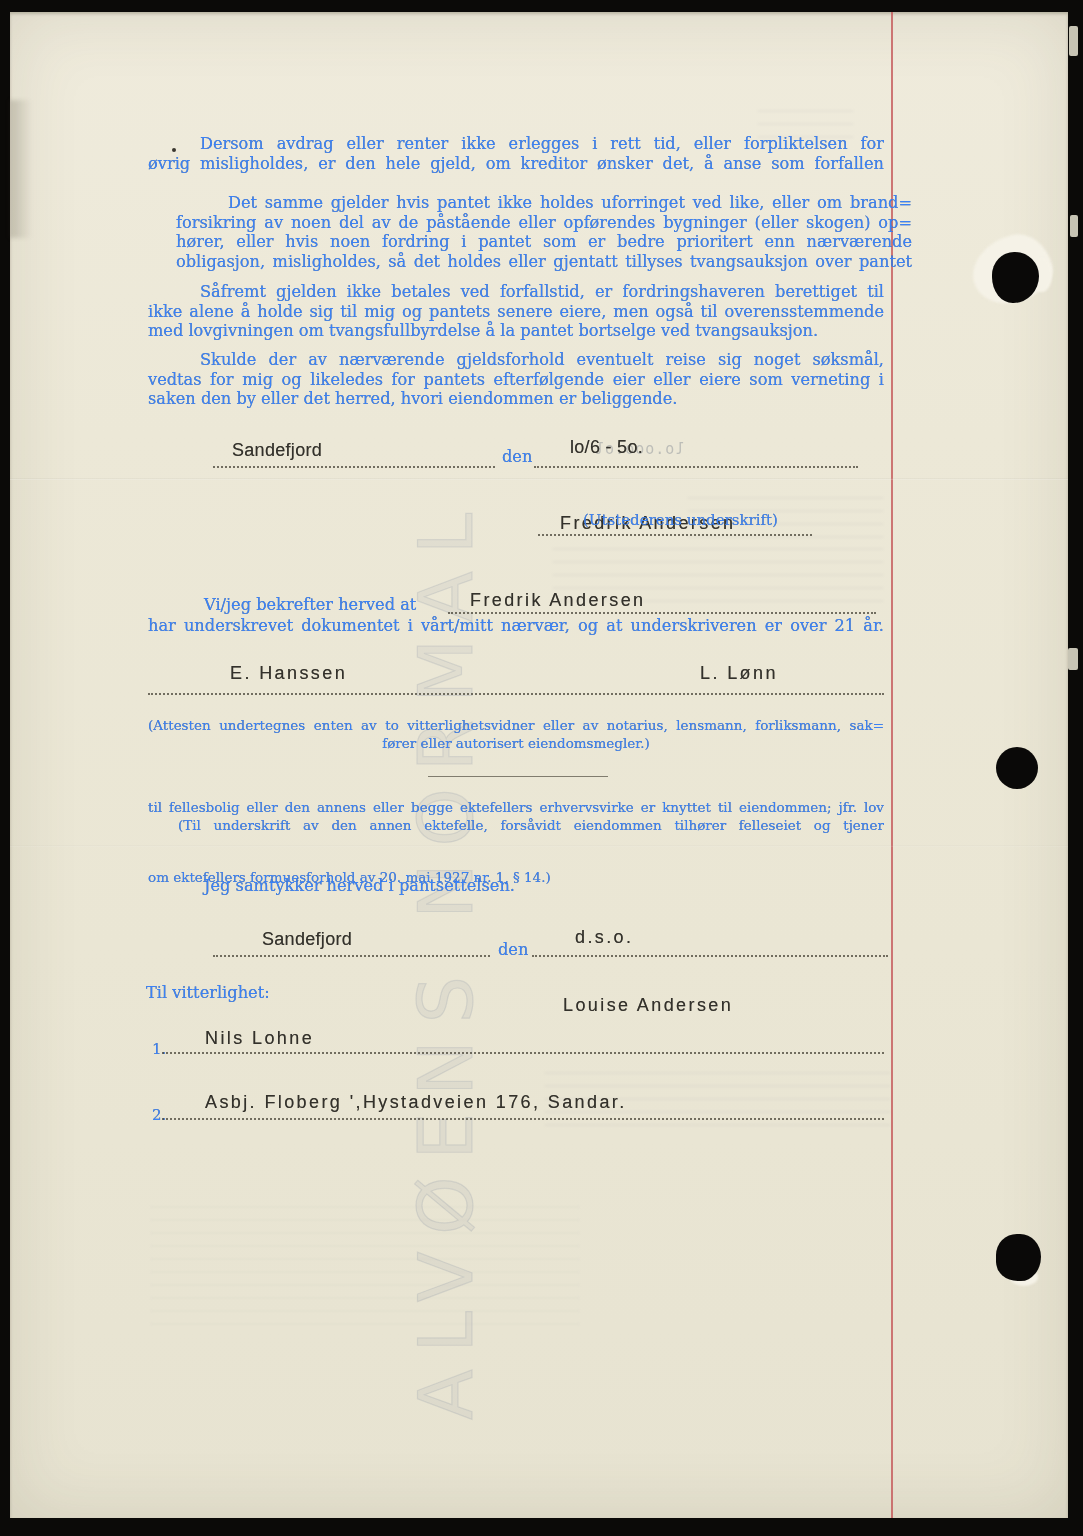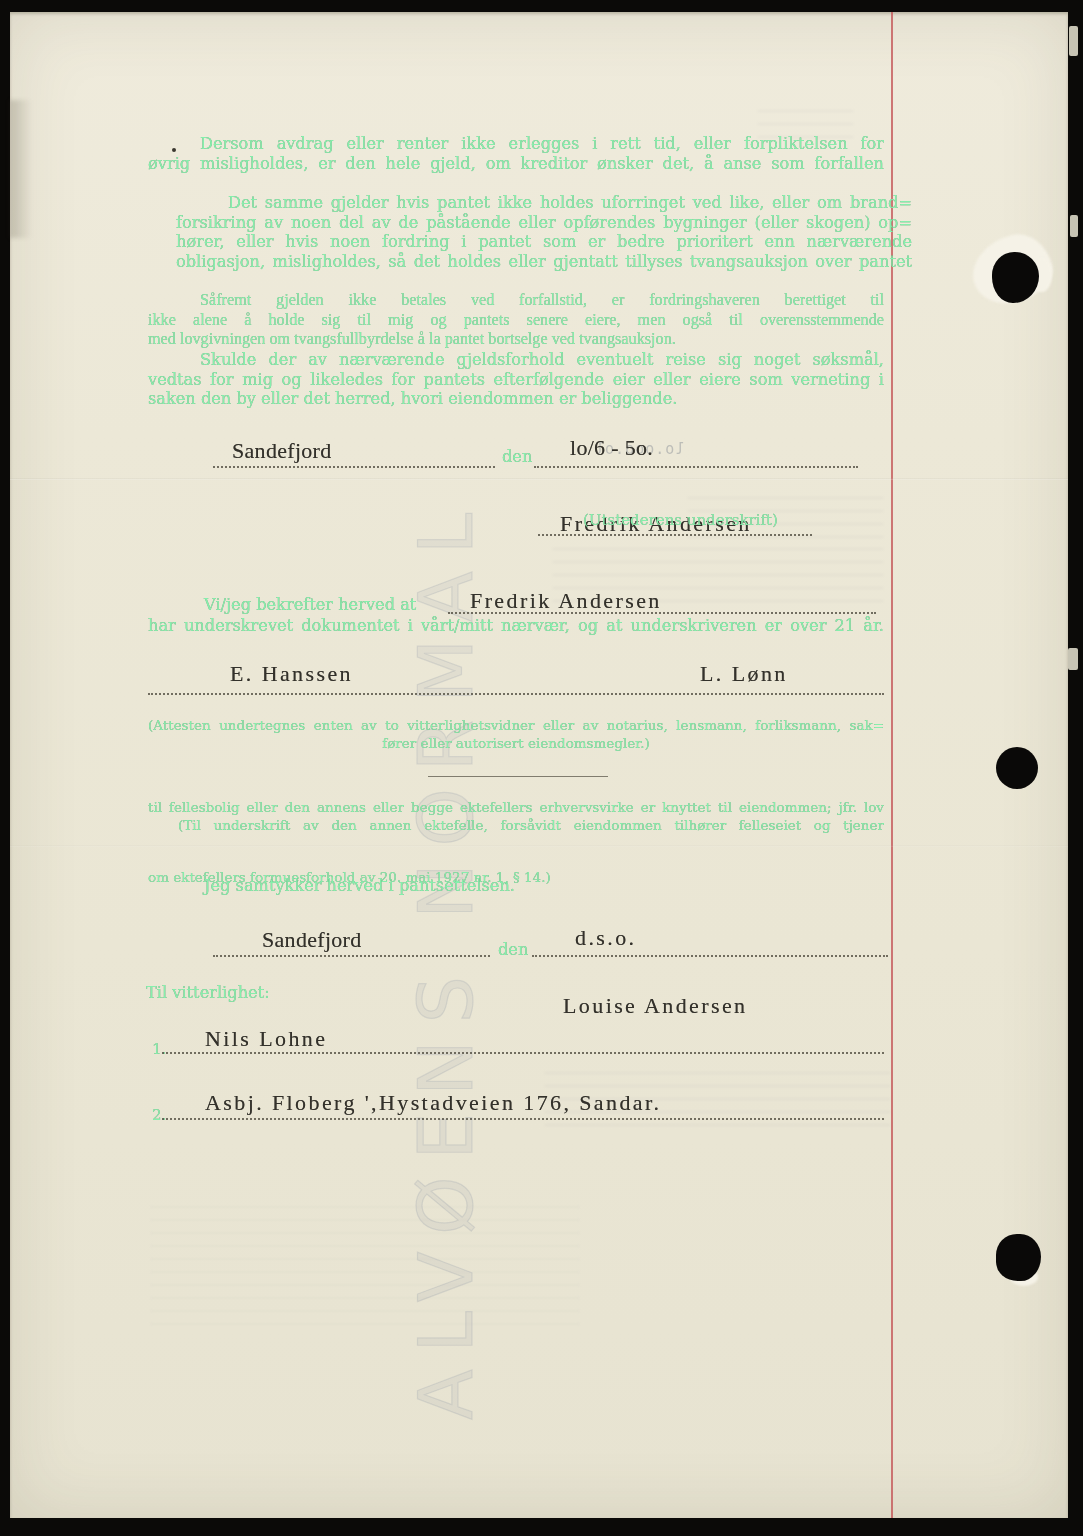--- a/index.html
+++ b/index.html
@@ -2,24 +2,24 @@
 <html><head>
 <meta charset="utf-8">
 <style>
   html,body{margin:0;padding:0;background:#000;}
   .scan{position:relative;width:1083px;height:1536px;background:#0b0a08;overflow:hidden;
         font-family:"DejaVu Serif",serif;}
   .paper{position:absolute;left:10px;top:12px;width:1058px;height:1506px;
          background:linear-gradient(180deg,#efebdc 0%,#ece8d7 28%,#eae6d4 62%,#e7e3d1 100%);
          box-shadow:inset 0 0 70px rgba(95,88,60,.14), inset 0 2px 3px rgba(60,55,35,.25);}
   .abs{position:absolute;}
-  .print{color:#86efac;font-family:"DejaVu Serif",serif;font-size:16.2px;line-height:19.6px;
+  .print{color:#3b82f6;font-family:"DejaVu Serif",serif;font-size:16.2px;line-height:19.6px;
          text-shadow:0 0 .3px rgba(40,38,30,.55);}
   .print-sm{font-size:13.5px;line-height:18px;}
-  .typed{color:#33312b;font-family:Liberation Serif, serif;font-size:22px;line-height:19px;
+  .typed{color:#33312b;font-family:Liberation Sans, sans-serif;font-size:18px;line-height:19px;
          letter-spacing:2.4px;white-space:pre;text-shadow:0 0 .4px rgba(30,28,22,.5);}
   .typed-tight{letter-spacing:.3px;}
   .jline{text-align:justify;text-align-last:justify;}
   .indent-lg .jline.first{text-indent:52px;}
   .indent-sm .jline.first{text-indent:30px;}
   .dots{height:0;border-bottom:2px dotted rgba(72,68,56,.75);}
   .redline{position:absolute;left:891px;top:12px;width:2px;height:1506px;background:#c4595a;opacity:.8;}
   .hole{position:absolute;background:#0a0908;}
   .torn{position:absolute;background:#f5f2e7;filter:blur(1px);}
   .sliver{position:absolute;background:#dcd8c8;border-radius:2px;opacity:.9;}
@@ -64,21 +64,21 @@
   <div class="abs print indent-lg" style="left:148px;top:134px;width:736px;">
       <div class="jline first">Dersom avdrag eller renter ikke erlegges i rett tid, eller forpliktelsen for</div>
       <div class="jline">øvrig misligholdes, er den hele gjeld, om kreditor ønsker det, å anse som forfallen</div>
     </div>
   <div class="abs print indent-lg" style="left:148px;top:193px;width:736px;margin-left:28px;">
       <div class="jline first">Det samme gjelder hvis pantet ikke holdes uforringet ved like, eller om brand=</div>
       <div class="jline">forsikring av noen del av de påstående eller opførendes bygninger (eller skogen) op=</div>
       <div class="jline">hører, eller hvis noen fordring i pantet som er bedre prioritert enn nærværende</div>
       <div class="jline">obligasjon, misligholdes, så det holdes eller gjentatt tillyses tvangsauksjon over pantet</div>
     </div>
-  <div class="abs print indent-lg" style="left:148px;top:291px;width:736px;font-family:Liberation Serif, serif;">
+  <div class="abs print indent-lg" style="left:148px;top:282px;width:736px;">
       <div class="jline first">Såfremt gjelden ikke betales ved forfallstid, er fordringshaveren berettiget til</div>
       <div class="jline">ikke alene å holde sig til mig og pantets senere eiere, men også til overensstemmende</div>
       <div class="jline last" style="text-align-last: left;">med lovgivningen om tvangsfullbyrdelse å la pantet bortselge ved tvangsauksjon.</div>
     </div>
   <div class="abs print indent-lg" style="left:148px;top:350px;width:736px;">
       <div class="jline first">Skulde der av nærværende gjeldsforhold eventuelt reise sig noget søksmål,</div>
       <div class="jline">vedtas for mig og likeledes for pantets efterfølgende eier eller eiere som verneting i</div>
       <div class="jline last" style="text-align-last: left;">saken den by eller det herred, hvori eiendommen er beliggende.</div>
     </div>
   <div class="speck" style="left:172px;top:148px;"></div>

